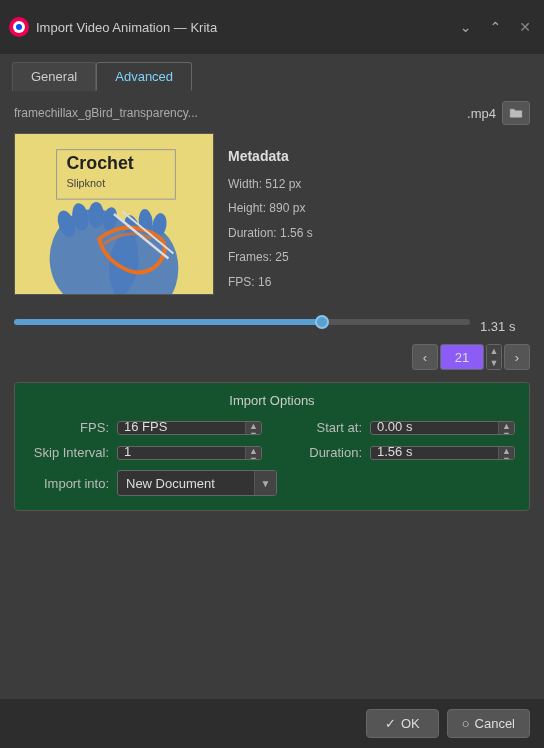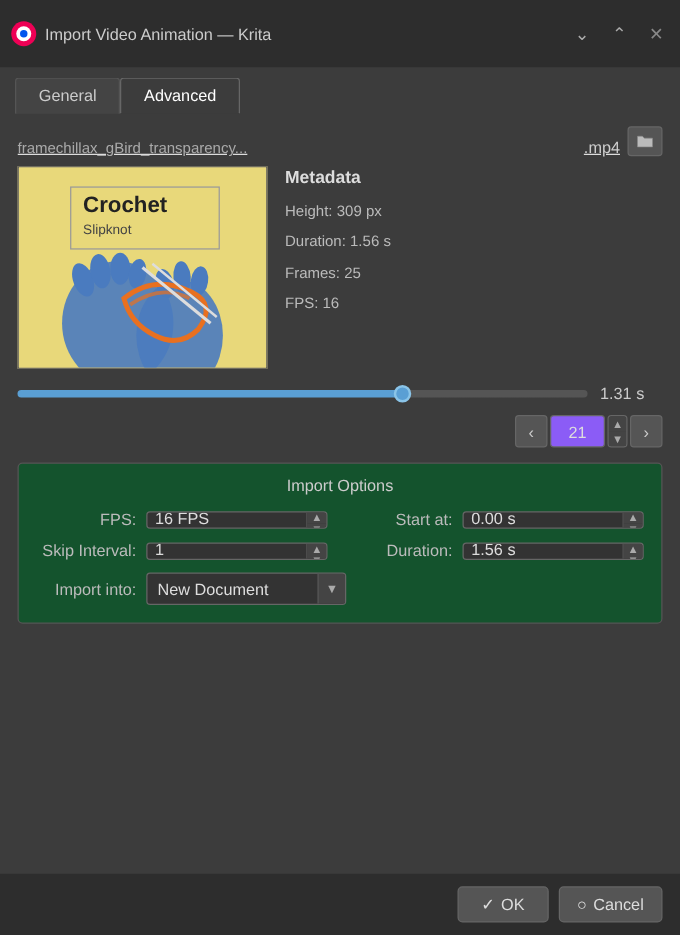--- a/index.html
+++ b/index.html
@@ -68,43 +68,42 @@
       border: 1px solid #555;
       border-bottom: none;
       background: #444;
       color: #ccc;
       cursor: pointer;
       font-size: 13px;
       border-radius: 3px 3px 0 0;
     }
     .tab.active {
       background: #3c3c3c;
-      color: #ffffff;
+      color: #7dd3fc;
       border-color: #666;
       border-bottom: 1px solid #3c3c3c;
       z-index: 1;
     }
 
     
     .main-content {
       flex: 1;
       display: flex;
       flex-direction: column;
       padding: 10px 14px;
       gap: 8px;
       overflow: hidden;
     }
 
     
     .file-row {
       display: flex;
-      align-items: flex-end;
+      align-items: center;
       justify-content: flex-end;
       gap: 6px;
-      text-decoration: underline;
     }
     .file-path {
       color: #aaa;
       font-size: 12px;
       flex: 1;
       overflow: hidden;
       text-overflow: ellipsis;
       white-space: nowrap;
     }
     .file-ext {
@@ -144,39 +143,39 @@
       justify-content: center;
       position: relative;
     }
 
     
     .metadata-panel {
       flex: 1;
       display: flex;
       flex-direction: column;
       gap: 4px;
+      margin-top: 15px;
     }
     .metadata-title {
       font-size: 14px;
       color: #ddd;
       font-weight: bold;
       margin-bottom: 6px;
     }
     .metadata-row {
       color: #bbb;
       font-size: 12px;
       line-height: 1.7;
     }
 
     
     .slider-row {
       display: flex;
-      align-items: center;
       gap: 10px;
-      margin-top: 4px;
+      margin-top: 16px;
     }
     .slider-time {
       color: #ccc;
       font-size: 13px;
       white-space: nowrap;
       min-width: 50px;
     }
 
     
     .frame-nav {
@@ -438,21 +437,22 @@
         <path d="M85 120 Q110 100 140 115 Q160 125 145 145 Q130 160 110 150 Q90 140 85 120z" fill="none" stroke="#e87020" stroke-width="4"></path>
         <path d="M90 125 Q115 108 138 120" fill="none" stroke="#e87020" stroke-width="3" opacity="0.7"></path>
 
         <line x1="100" y1="95" x2="155" y2="140" stroke="#ddd" stroke-width="2.5"></line>
         <line x1="108" y1="92" x2="160" y2="135" stroke="#ddd" stroke-width="2"></line>
       </svg>
     </div>
 
     <div class="metadata-panel">
       <div class="metadata-title">Metadata</div>
-      <div class="metadata-row">Height: 309 px</div>
+      <div class="metadata-row">Width: 512 px</div>
+      <div class="metadata-row">Height: 890 px</div>
       <div class="metadata-row">Duration: 1.56 s</div>
       <div class="metadata-row">Frames: 25</div>
       <div class="metadata-row">FPS: 16</div>
     </div>
   </div>
 
   <div class="slider-row">
     <input type="range" min="0" max="100" value="68" style="flex: 1 1 0%;">
     <span class="slider-time">1.31 s</span>
   </div>

